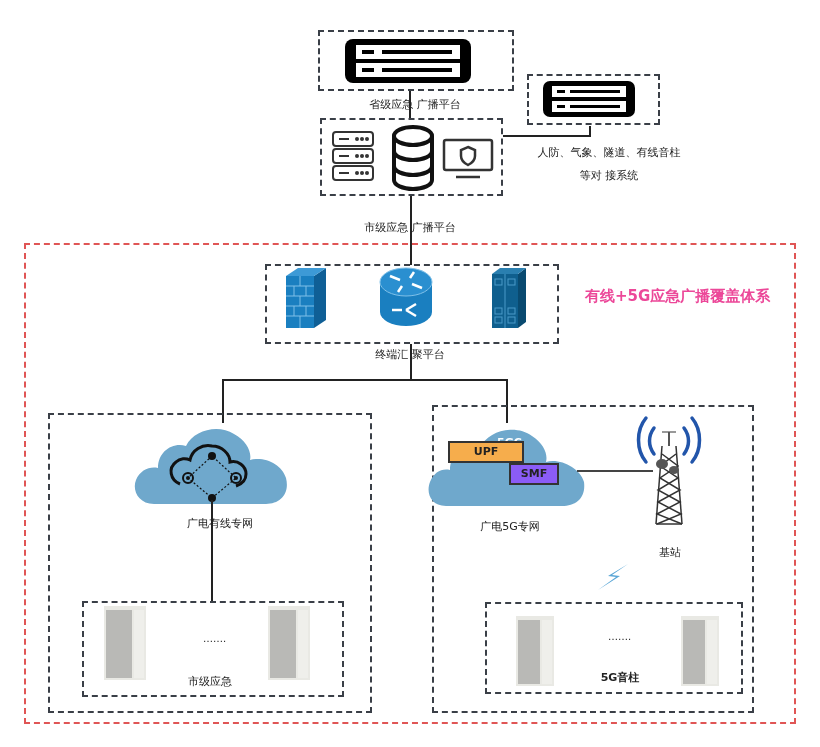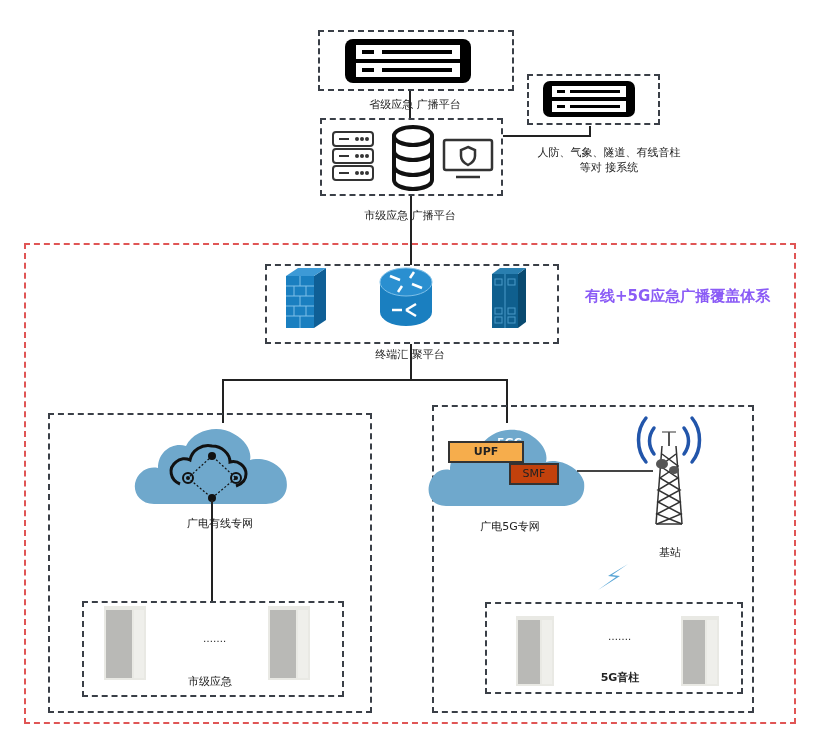--- a/index.html
+++ b/index.html
@@ -68,42 +68,42 @@
 </div>
 <div class="abs" style="left:442px;top:138px;">
   <svg width="52" height="42" viewBox="0 0 52 42">
     <g fill="none" stroke="#333" stroke-width="2.5">
       <rect x="2" y="2" width="48" height="30" rx="2"></rect>
       <line x1="14" y1="39" x2="38" y2="39"></line>
       <path d="M26 9 L33 12 V18 C33 22 30 25 26 27 C22 25 19 22 19 18 V12 Z"></path>
     </g>
   </svg>
 </div>
-<div class="lbl" style="left:330px;top:208px;width:160px;">市级应急 广播平台</div>
+<div class="lbl" style="left:330px;top:220px;width:160px;">市级应急 广播平台</div>
 
 <div class="line" style="left:503px;top:135px;width:88px;height:2px;"></div>
 <div class="line" style="left:589px;top:126px;width:2px;height:10px;"></div>
 
 <div class="abs dash" style="left:527px;top:74px;width:133px;height:51px;"></div>
 <div class="abs" style="left:541px;top:79px;">
   <svg width="96" height="40" viewBox="0 0 96 40">
     <rect x="2" y="2" width="92" height="36" rx="7" fill="#000"></rect>
     <rect x="11" y="7" width="74" height="11" fill="#fff"></rect>
     <rect x="11" y="22" width="74" height="11" fill="#fff"></rect>
     <rect x="16" y="11" width="8" height="3" fill="#000"></rect>
     <rect x="29" y="11" width="50" height="3" fill="#000"></rect>
     <rect x="16" y="26" width="8" height="3" fill="#000"></rect>
     <rect x="29" y="26" width="50" height="3" fill="#000"></rect>
   </svg>
 </div>
 <div class="lbl" style="left:524px;top:145px;width:170px;">人防、气象、隧道、有线音柱</div>
-<div class="lbl" style="left:524px;top:160px;width:170px;">等对 接系统</div>
+<div class="lbl" style="left:524px;top:168px;width:170px;">等对 接系统</div>
 
 <div class="abs red-dash" style="left:24px;top:243px;width:772px;height:481px;"></div>
-<div class="abs" style="left:585px;top:287px;font-size:15px;font-weight:bold;color:#8b5cf6;white-space:nowrap;">有线+5G应急广播覆盖体系</div>
+<div class="abs" style="left:585px;top:287px;font-size:15px;font-weight:bold;color:#ec4899;white-space:nowrap;">有线+5G应急广播覆盖体系</div>
 
 <div class="abs dash" style="left:265px;top:264px;width:294px;height:80px;"></div>
 <div class="abs" style="left:286px;top:266px;">
   <svg width="42" height="64" viewBox="0 0 42 64">
     <polygon points="0,10 28,10 28,62 0,62" fill="#1a7fc0"></polygon>
     <polygon points="28,10 40,2 40,54 28,62" fill="#0f5f96"></polygon>
     <polygon points="0,10 12,2 40,2 28,10" fill="#3d9ad6"></polygon>
     <g stroke="#7fc0e8" stroke-width="1">
       <line x1="0" y1="20" x2="28" y2="20"></line>
         <line x1="0" y1="30" x2="28" y2="30"></line>
@@ -197,21 +197,21 @@
 <div class="lbl" style="left:180px;top:674px;width:60px;">市级应急</div>
 
 <div class="abs dash" style="left:432px;top:405px;width:322px;height:308px;"></div>
 <div class="abs" style="left:426px;top:420px;">
   <svg width="162" height="88" viewBox="0 0 162 88">
     <path d="M20 86 C4 86 0 72 4 62 C8 52 16 48 24 50 C24 32 40 24 54 28 C62 10 90 4 106 16 C118 24 122 34 120 42 C134 38 154 48 158 62 C160 78 150 86 136 86 Z" fill="#6fa8cc"></path>
   </svg>
 </div>
 <div class="abs" style="left:497px;top:436px;font-size:11px;font-weight:bold;color:#fff;">5GC</div>
 <div class="abs" style="left:448px;top:441px;width:76px;height:22px;background:#f6ad4c;border:2px solid #333;box-sizing:border-box;text-align:center;line-height:18px;font-size:11px;font-weight:bold;color:#222;">UPF</div>
-<div class="abs" style="left:509px;top:463px;width:50px;height:22px;background:#c2410c;border:2px solid #333;box-sizing:border-box;text-align:center;line-height:18px;font-size:11px;font-weight:normal;color:#222;">SMF</div>
+<div class="abs" style="left:509px;top:463px;width:50px;height:22px;background:#8b5cf6;border:2px solid #333;box-sizing:border-box;text-align:center;line-height:18px;font-size:11px;font-weight:bold;color:#222;">SMF</div>
 <div class="line" style="left:577px;top:470px;width:76px;height:2px;background:#444;"></div>
 <div class="lbl" style="left:470px;top:519px;width:80px;">广电5G专网</div>
 
 <div class="abs" style="left:634px;top:410px;">
   <svg width="70" height="118" viewBox="0 0 70 118">
     <g fill="none" stroke="#2255aa" stroke-width="3.5" stroke-linecap="round">
       <path d="M12 8 C2 20 2 40 12 52"></path>
         <path d="M58 8 C68 20 68 40 58 52"></path>
       <path d="M20 18 C14 26 14 36 20 44"></path>
         <path d="M50 18 C56 26 56 36 50 44"></path>

